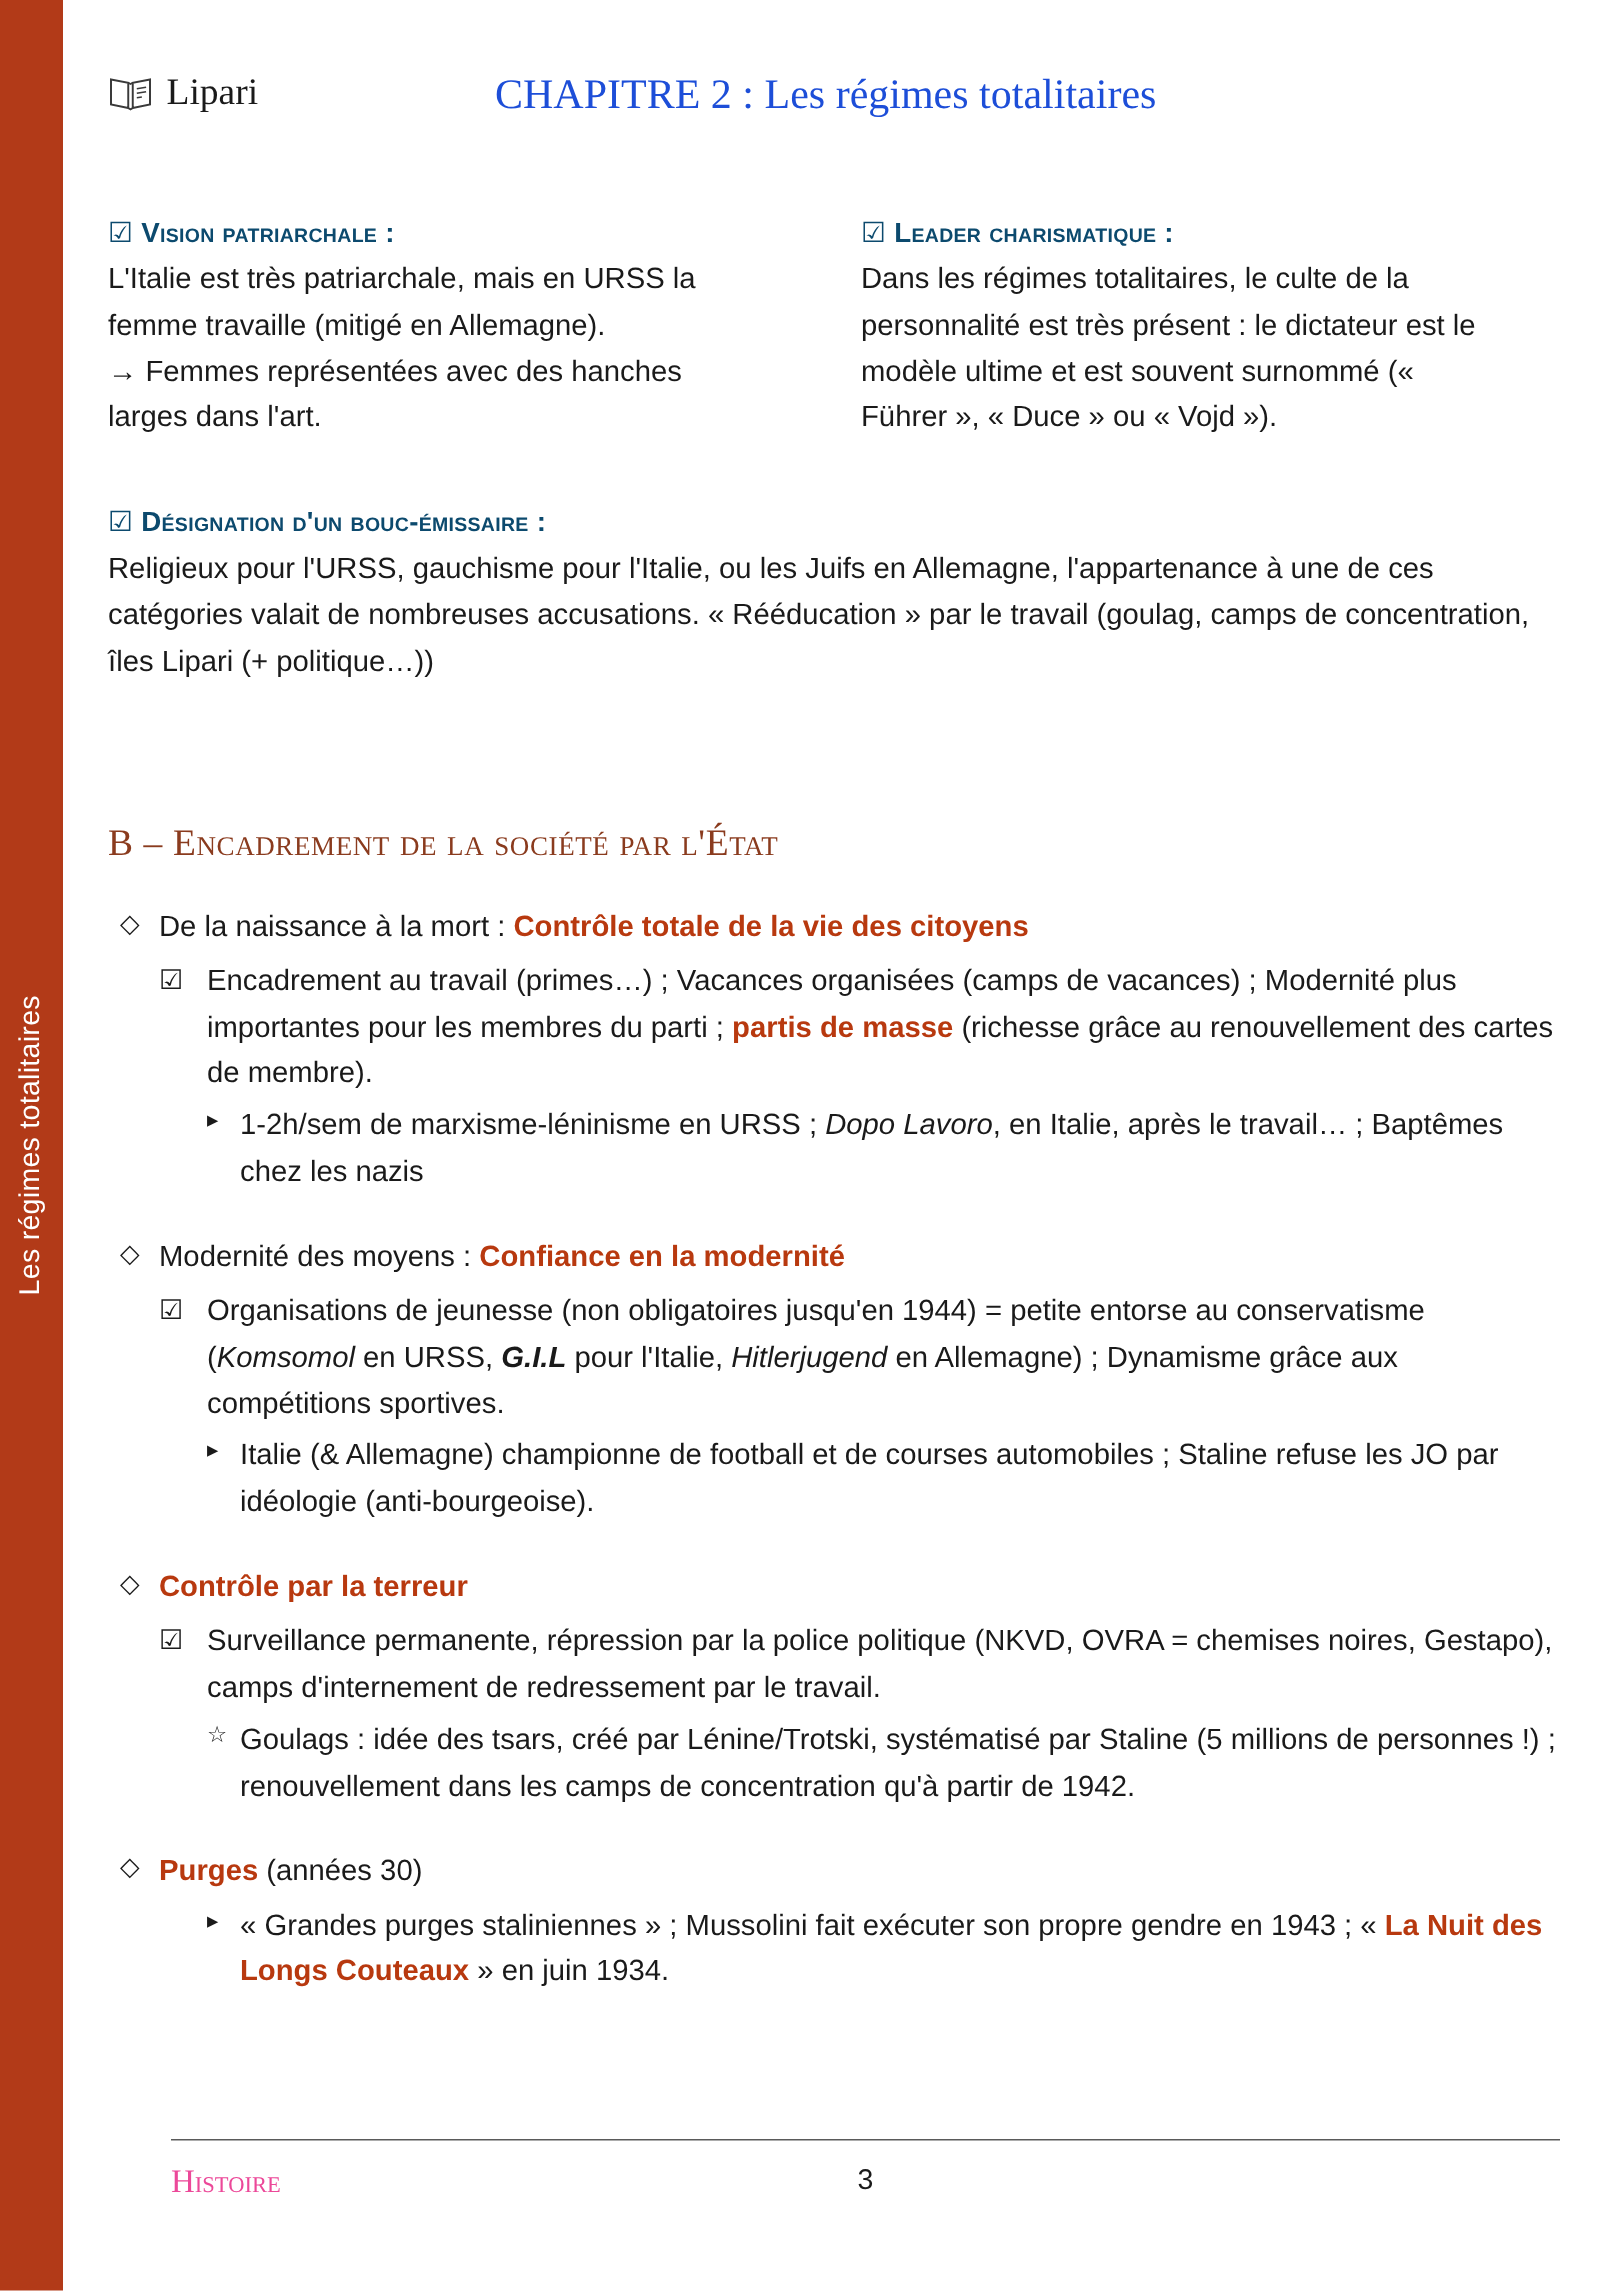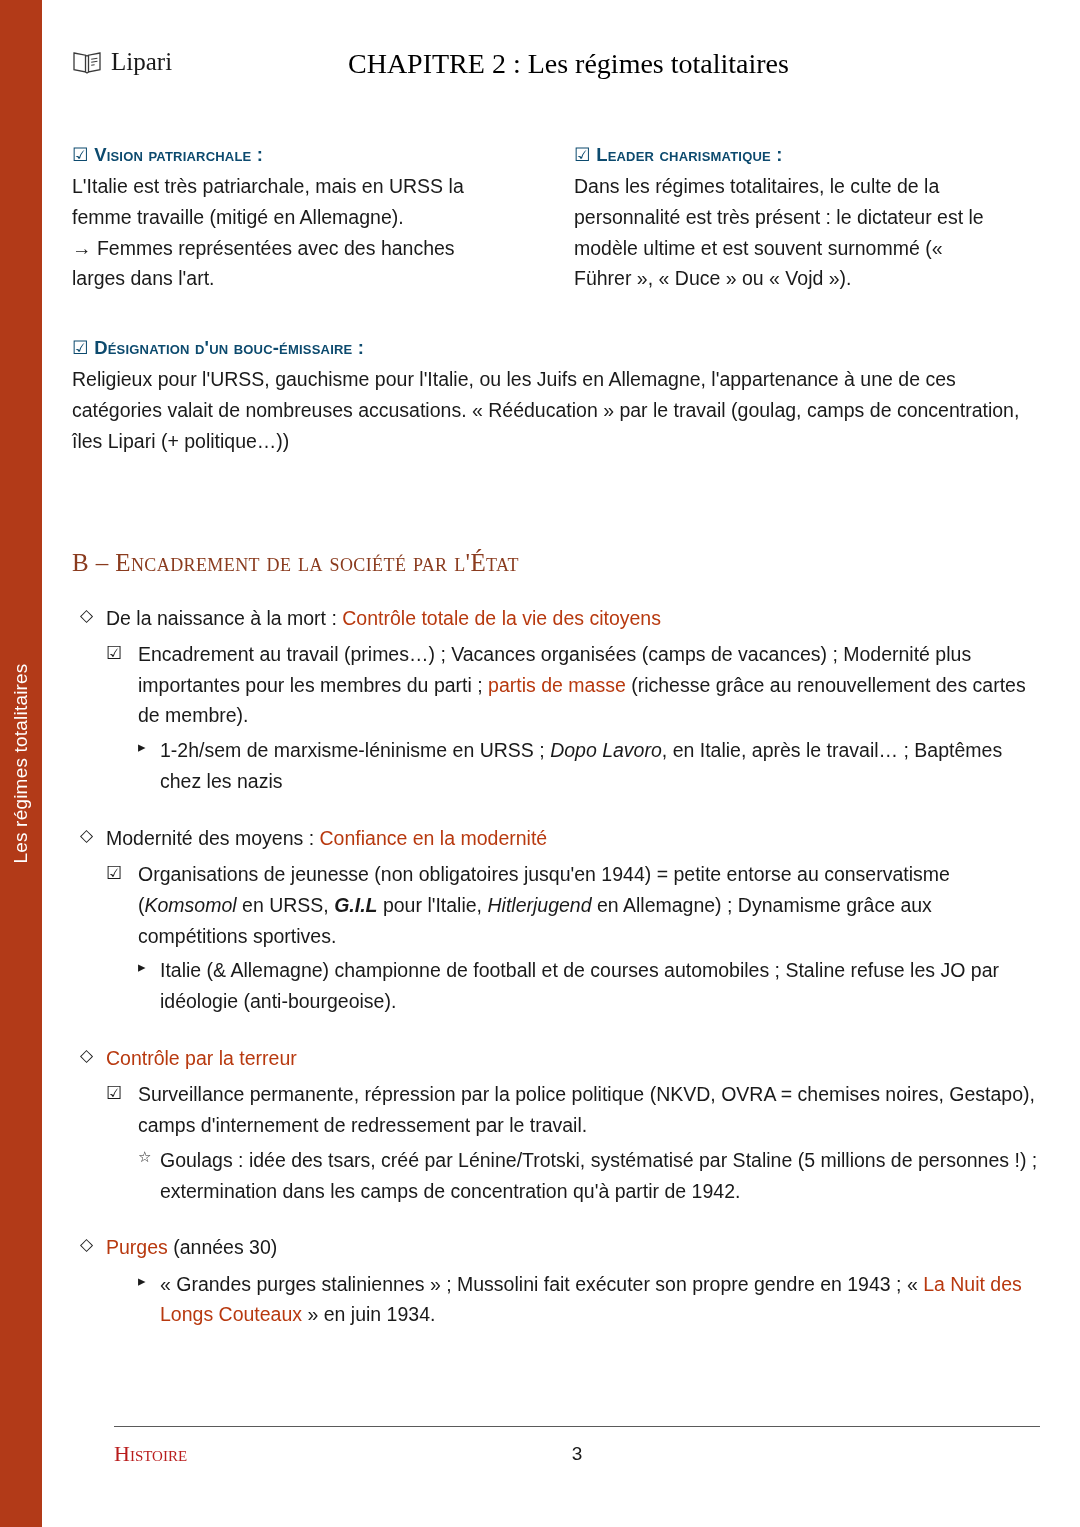--- a/index.html
+++ b/index.html
@@ -74,33 +74,33 @@
     height: 26px;
     line-height: 1;
   }
   .cours-label {
     font-family: "Liberation Serif", serif;
     font-size: 25px;
     color: #1a1a1a;
   }
   .header-title {
     position: absolute;
-    left: 276px;
+    left: 258px;
     top: 0px;
     font-family: "Liberation Serif", serif;
     font-size: 28px;
-    color: #000000;
+    color: #1d4ed8;
     white-space: nowrap;
   }
 
   
   .kw { font-weight: normal; }
   .it { font-style: italic; }
   .kwit { font-weight: bold; font-style: italic; }
-  .redb { color: #b8390f; font-weight: normal; }
+  .redb { color: #b8390f; font-weight: bold; }
 
   
   .cols {
     display: flex;
     gap: 72px;
     margin-top: 24px;
   }
   .col { width: 430px; }
 
   .subhead {
@@ -190,21 +190,21 @@
     margin-bottom: 14px;
   }
   .footer-row {
     position: relative;
     height: 26px;
   }
   .footer-left {
     font-family: "Liberation Serif", serif;
     font-variant: small-caps;
     font-size: 22px;
-    color: #b91c1c;
+    color: #ec4899;
     position: absolute;
     left: 0;
     top: 0;
   }
   .footer-page {
     position: absolute;
     left: 0;
     right: 0;
     text-align: center;
     font-size: 19px;
@@ -309,21 +309,21 @@
   <div class="lvl1">
     <span class="bullet">◇</span>
     <span class="redb">Contrôle par la terreur</span>
 
     <div class="lvl2">
       <span class="bullet">☑</span>
       <span>Surveillance permanente, répression par la </span><span class="kw">police politique</span><span class="kw"> (</span><span class="kw">NKVD</span><span>, </span><span class="kw">OVRA</span><span> = chemises noires, </span><span class="kw">Gestapo</span><span>), camps d'internement de redressement par le travail.</span>
 
       <div class="lvl3">
         <span class="bullet">☆</span>
-        <span>Goulags : idée des tsars, créé par Lénine/Trotski, systématisé par Staline (</span><span class="kw">5 millions de personnes</span><span> !) ; </span><span class="kw">extermination</span><span> dans les camps de concentration qu'à partir de </span><span class="kw">1942</span><span>.</span>
+        <span>Goulags : idée des tsars, créé par Lénine/Trotski, systématisé par Staline (</span><span class="kw">5 millions de personnes</span><span> !) ; </span><span class="kw">renouvellement</span><span> dans les camps de concentration qu'à partir de </span><span class="kw">1942</span><span>.</span>
       </div>
     </div>
   </div>
 
   <div class="lvl1">
     <span class="bullet">◇</span>
     <span class="redb">Purges</span><span> (années 30)</span>
 
     <div class="lvl3" style="margin-left:32px; margin-top:6px;">
       <span class="bullet">▸</span>

